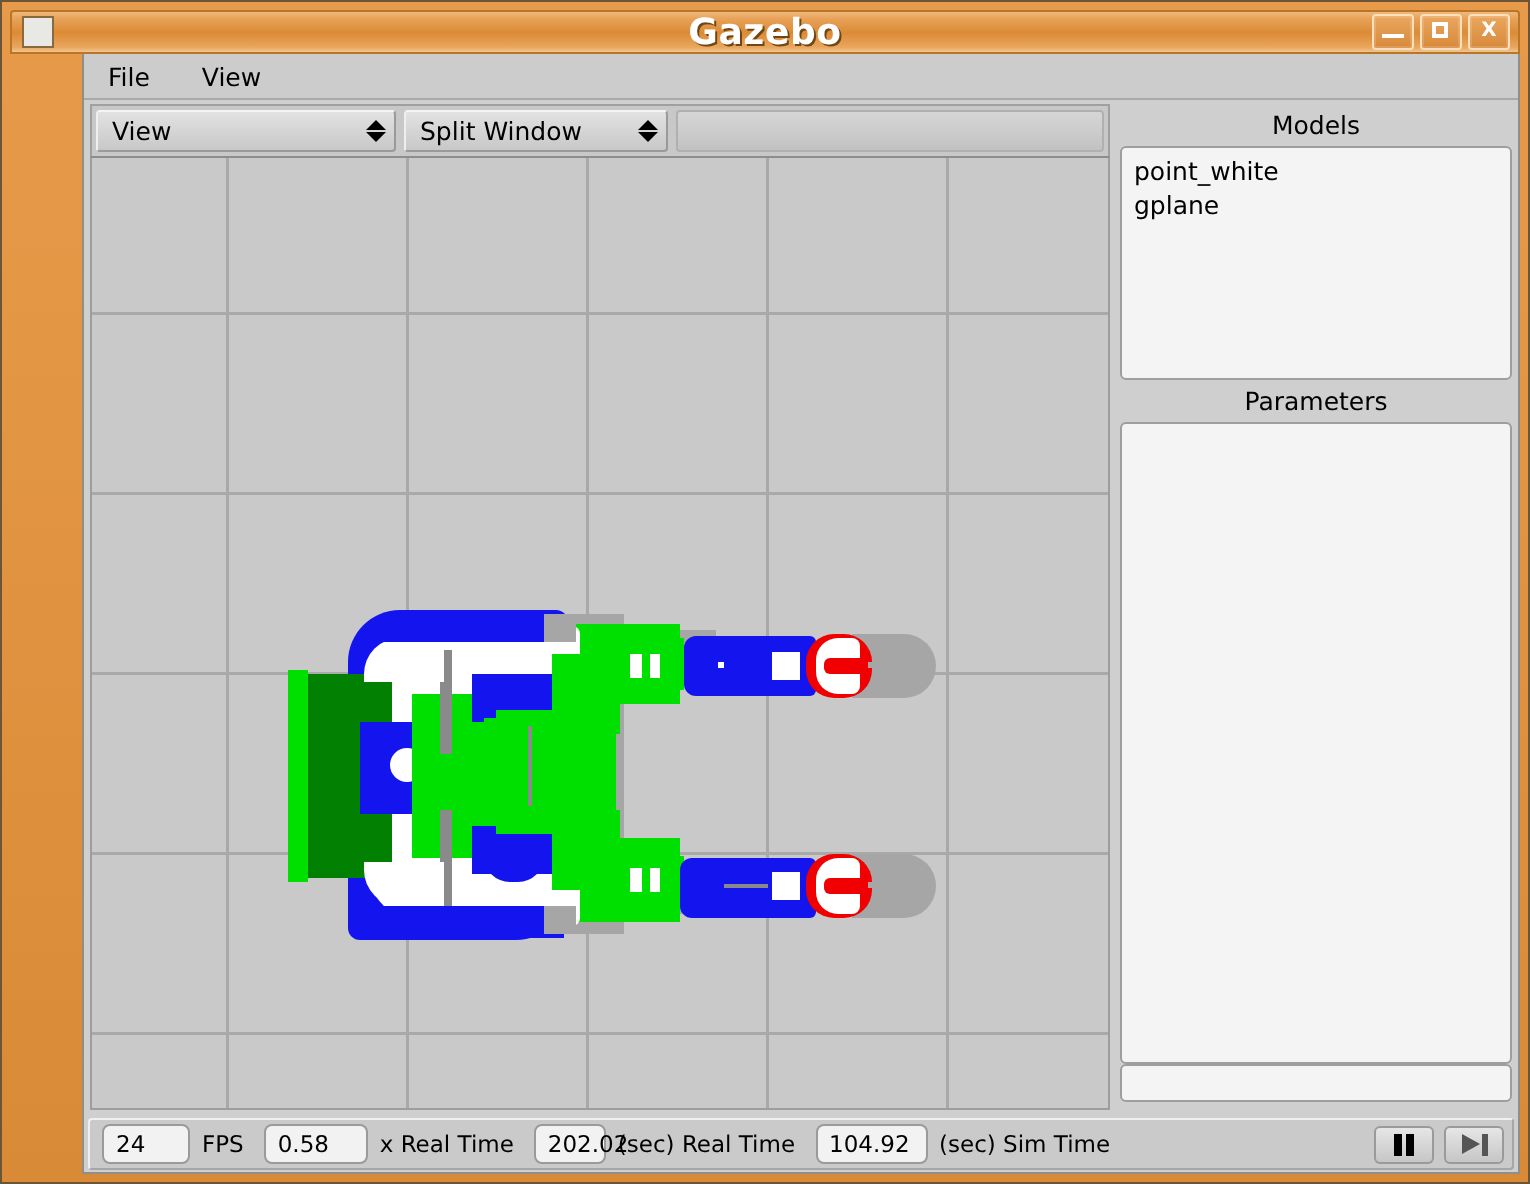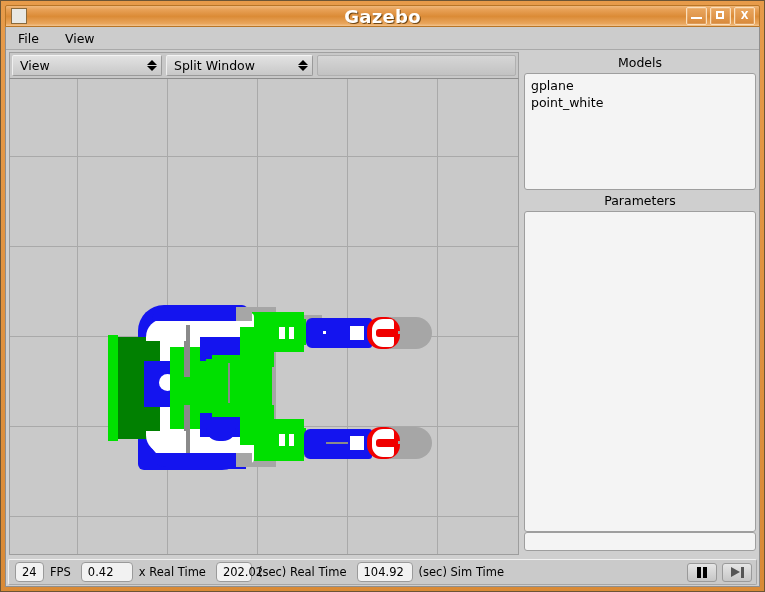--- a/index.html
+++ b/index.html
@@ -97,20 +97,21 @@
 
   
   #client {
     flex: 1;
     background: #cfcfcf;
     border: 1px solid #8e8e8e;
     border-top: none;
     display: flex;
     flex-direction: column;
     box-sizing: border-box;
+    margin-left: 36px;
   }
 
   
   #menubar {
     height: 23px;
     flex: none;
     background: #cccccc;
     border-bottom: 1px solid #a9a9a9;
     display: flex;
     align-items: center;
@@ -192,21 +193,21 @@
     border-bottom: 5px solid #000;
     margin-bottom: 1px;
   }
   .arrows .dn {
     width: 0; height: 0;
     border-left: 5px solid transparent;
     border-right: 5px solid transparent;
     border-top: 5px solid #000;
   }
   #combo-view { width: 150px; }
-  #combo-split { width: 147px; }
+  #combo-split { width: 132px; }
   #toolbar-filler {
     flex: 1;
     height: 21px;
     background: linear-gradient(to bottom, #d6d6d6 0%, #c2c2c2 100%);
     border: 1px solid #b0b0b0;
     border-radius: 2px;
     box-sizing: border-box;
   }
 
   
@@ -516,36 +517,36 @@
               <div class="sh" style="left:226px; top:374px; width:16px; height:14px;"></div>
             </div>
           </div>
         </div>
 
       </div>
 
       <div id="right-col">
         <div class="panel-title">Models</div>
         <div class="listbox" id="models-list">
+          <div class="list-item">point_white</div>
           <div class="list-item">gplane</div>
-          <div class="list-item">point_white</div>
         </div>
 
         <div class="panel-title">Parameters</div>
         <div class="listbox" id="params-list"></div>
 
         <div id="param-field"></div>
       </div>
 
     </div>
 
     <div id="statusbar">
-      <div class="sb-field" style="width:29px;">24</div>
+      <div class="sb-field" style="width:44px;">24</div>
       <div class="sb-label">FPS</div>
-      <div class="sb-field" style="width:52px;">0.42</div>
+      <div class="sb-field" style="width:52px;">0.58</div>
       <div class="sb-label">x Real Time</div>
       <div class="sb-field" style="width:36px;">202.02</div>
       <div class="sb-label">(sec) Real Time</div>
       <div class="sb-field" style="width:56px;">104.92</div>
       <div class="sb-label">(sec) Sim Time</div>
       <div id="sb-spacer"></div>
       <div class="sb-btn">
         <span class="pause-b1"></span>
         <span class="pause-b2"></span>
       </div>

